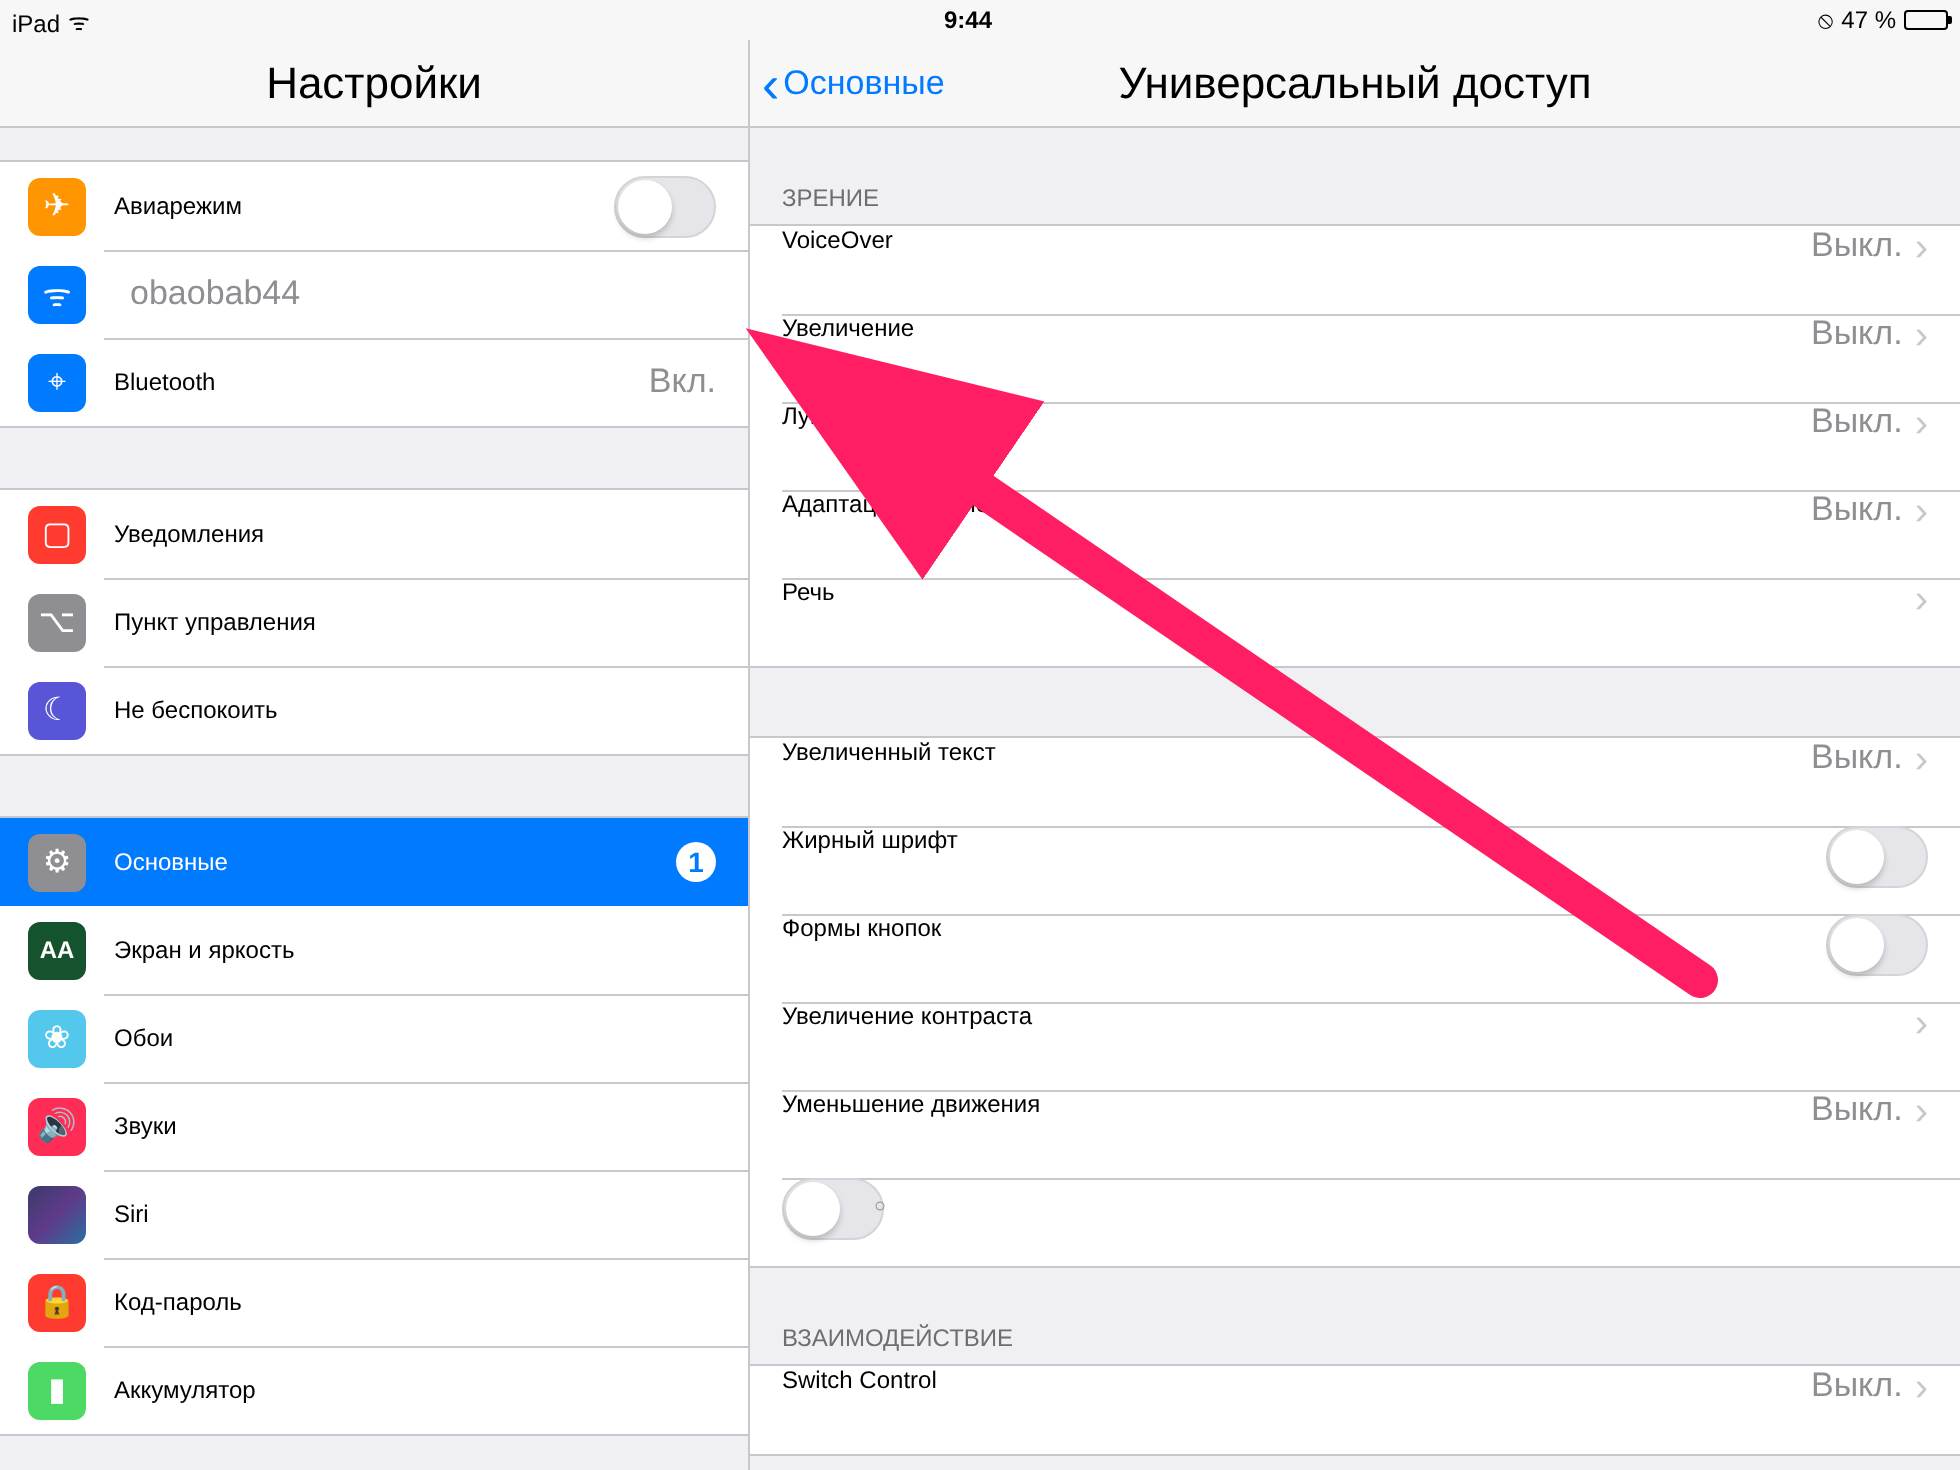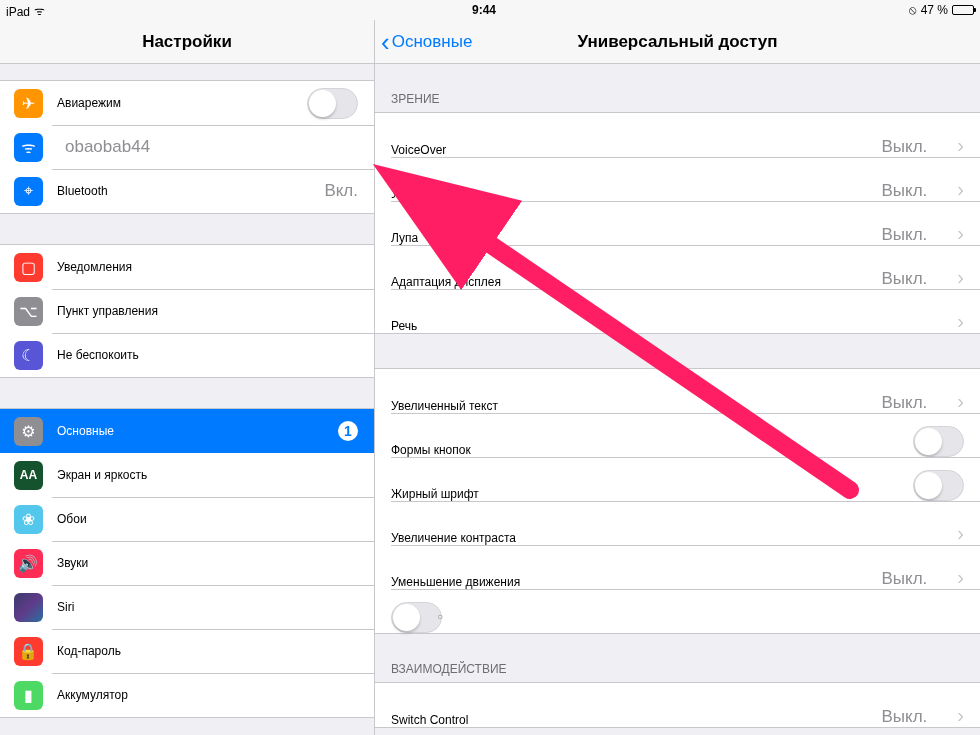--- a/index.html
+++ b/index.html
@@ -12,21 +12,21 @@
   .wifi-glyph { font-size: 12px; }
   .battery { width: 22px; height: 10px; border: 1px solid #000; border-radius: 2px; position: relative; }
   .battery::after { content:""; position:absolute; right:-3px; top:2px; width:2px; height:4px; background:#000; border-radius:0 1px 1px 0;}
   .battery-fill { height: 100%; width: 47%; background: #000; }
   
   .split { display: flex; height: 715px; }
   .sidebar { width: 375px; border-right: 1px solid #c8c7cc; background: #efeff4; display: flex; flex-direction: column; }
   .detail { flex: 1; background: #efeff4; display: flex; flex-direction: column; }
   
   .navbar { height: 44px; background: #f7f7f8; border-bottom: 1px solid #c8c7cc; display: flex; align-items: center; position: relative; }
-  .nav-title { position: absolute; left: 0; right: 0; text-align: center; font-size: 17px; font-weight: 700; }
+  .nav-title { position: absolute; left: 0; right: 0; text-align: center; font-size: 22px; font-weight: 400; }
   .back-btn { display: flex; align-items: center; color: #007aff; font-size: 17px; padding-left: 6px; cursor: pointer; z-index: 2; }
   .back-chev { font-size: 26px; line-height: 1; margin-right: 2px; font-weight: 300; }
   
   .scroll { overflow-y: auto; flex: 1; }
   .group { margin-top: 30px; background: #fff; border-top: 1px solid #c8c7cc; border-bottom: 1px solid #c8c7cc; }
   .group.nogap { margin-top: 16px; }
   .row { display: flex; align-items: center; height: 44px; padding: 0 16px 0 14px; position: relative; cursor: pointer; }
   .row + .row::before { content:""; position:absolute; left:52px; right:0; top:0; height:1px; background:#c8c7cc; }
   .row-icon { width: 29px; height: 29px; border-radius: 6px; margin-right: 14px; display:flex; align-items:center; justify-content:center; color:#fff; font-size:16px; flex-shrink:0; }
   .row-label { font-size: 12px; color:#000; flex: 1; white-space: nowrap; overflow: hidden; text-overflow: ellipsis; }
@@ -35,21 +35,21 @@
   .row.selected { background: #007aff; }
   .row.selected .row-label { color: #fff; }
   .row.selected + .row::before { display: none; }
   .badge { background:#fff; color:#007aff; border-radius:10px; min-width:20px; height:20px; font-size:14px; font-weight:600; display:flex; align-items:center; justify-content:center; padding: 0 6px; margin-left: 6px; }
   
   .toggle { width: 51px; height: 31px; border-radius: 16px; background:#e5e5ea; border:1px solid #d4d4d8; position: relative; cursor: pointer; }
   .toggle .knob { width: 27px; height: 27px; background:#fff; border-radius:50%; position:absolute; top:1px; left:1px; box-shadow: 0 2px 3px rgba(0,0,0,0.2); }
   .toggle.mark::after { content:"○"; position:absolute; right:-2px; top:8px; font-size:10px; color:#8e8e93; }
   
   .section-header { font-size: 12px; color:#6d6d72; padding: 28px 16px 6px; text-transform: uppercase; }
-  .drow { display: flex; align-items: flex-end; height: 44px; padding: 0 16px; position: relative; background:#fff; cursor: pointer; gap: 24px; }
+  .drow { display: flex; align-items: flex-start; height: 44px; padding: 0 16px; position: relative; background:#fff; cursor: pointer; }
   .dgroup { background:#fff; border-top:1px solid #c8c7cc; border-bottom:1px solid #c8c7cc; }
   .drow + .drow::before { content:""; position:absolute; left:16px; right:0; top:0; height:1px; background:#c8c7cc; }
   
   .ic-airplane { background:#ff9500; }
   .ic-wifi { background:#007aff; }
   .ic-bt { background:#007aff; }
   .ic-notif { background:#ff3b30; }
   .ic-cc { background:#8e8e93; }
   .ic-dnd { background:#5856d6; }
   .ic-general { background:#8e8e93; }
@@ -188,27 +188,27 @@
           </div>
         </div>
         <div class="section-header"></div>
         <div class="dgroup">
           <div class="drow">
             <div class="row-label">Увеличенный текст</div>
             <div class="row-value">Выкл.</div>
             <div class="chev">›</div>
           </div>
           <div class="drow">
+            <div class="row-label">Жирный шрифт</div>
+            <div class="toggle">
+              <div class="knob"></div>
+            </div>
+          </div>
+          <div class="drow">
             <div class="row-label">Формы кнопок</div>
-            <div class="toggle">
-              <div class="knob"></div>
-            </div>
-          </div>
-          <div class="drow">
-            <div class="row-label">Жирный шрифт</div>
             <div class="toggle">
               <div class="knob"></div>
             </div>
           </div>
           <div class="drow">
             <div class="row-label">Увеличение контраста</div>
             <div class="chev">›</div>
           </div>
           <div class="drow">
             <div class="row-label">Уменьшение движения</div>

